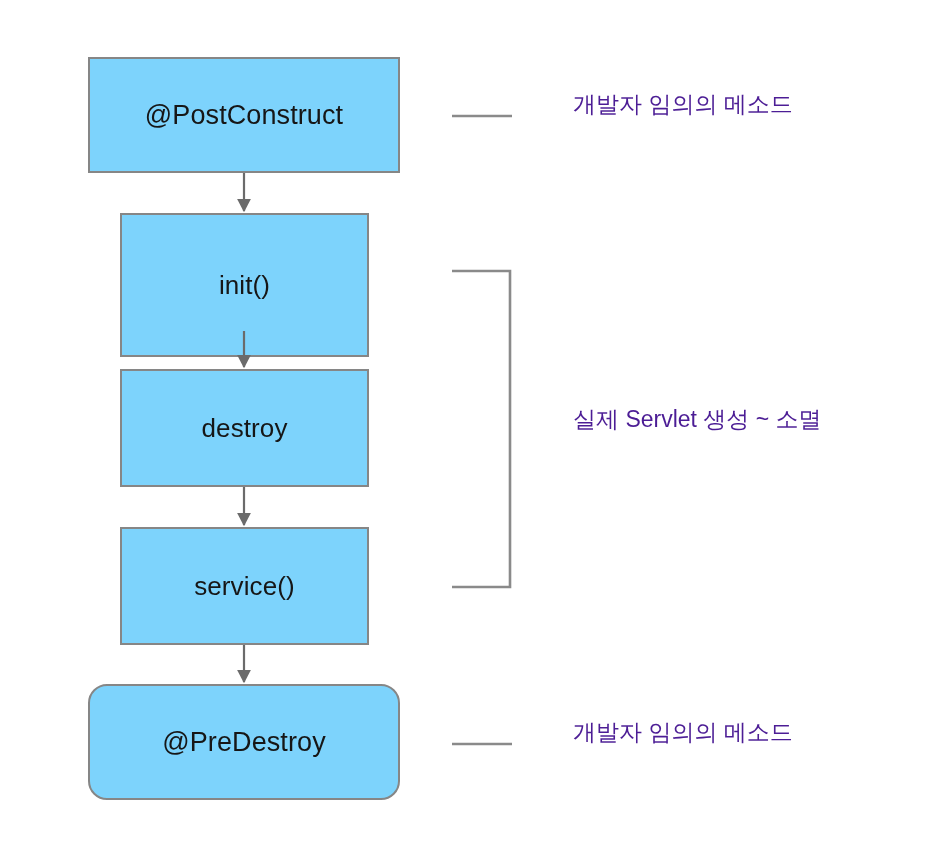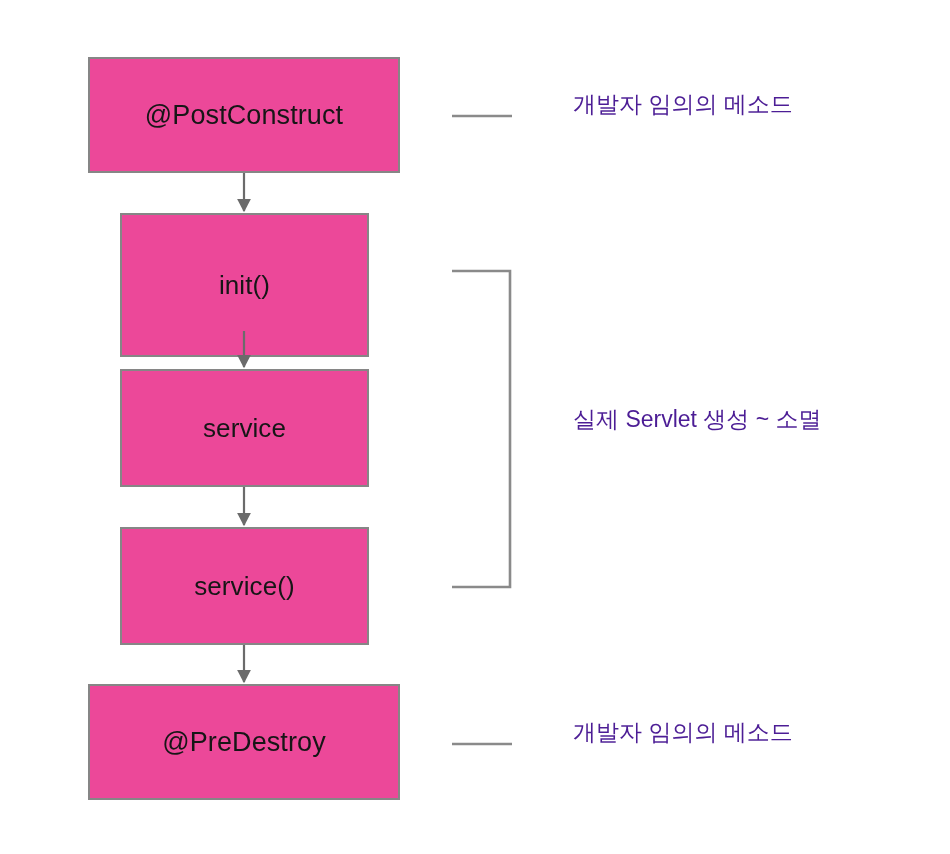--- a/index.html
+++ b/index.html
@@ -23,42 +23,42 @@
     left: 0;
     top: 0;
     width: 950px;
     height: 854px;
   }
 
   
   .node-box {
     position: absolute;
     box-sizing: border-box;
-    background: #ec4899;
+    background: #7dd3fc;
     border: 2px solid #868686;
     display: flex;
     align-items: center;
     justify-content: center;
   }
   .node-label {
     font-size: 26px;
     line-height: 1;
     color: #161616;
     letter-spacing: 0.1px;
     white-space: nowrap;
   }
 
   .node-wide .node-label { font-size: 27px; }
 
   
   #node-postconstruct { left: 88px;  top: 57px;  width: 312px; height: 116px; }
   #node-init          { left: 120px; top: 213px; width: 249px; height: 144px; }
   #node-service       { left: 120px; top: 369px; width: 249px; height: 118px; }
   #node-destroy       { left: 120px; top: 527px; width: 249px; height: 118px; }
-  #node-predestroy    { left: 88px;  top: 684px; width: 312px; height: 116px; }
+  #node-predestroy    { left: 88px;  top: 684px; width: 312px; height: 116px; border-radius: 19px; }
 
   
   #connector-layer {
     position: absolute;
     left: 0;
     top: 0;
     width: 950px;
     height: 854px;
     pointer-events: none;
   }
@@ -82,21 +82,21 @@
 
   <div class="node-box node-wide" id="node-postconstruct">
     <span class="node-label">@PostConstruct</span>
   </div>
 
   <div class="node-box" id="node-init">
     <span class="node-label">init()</span>
   </div>
 
   <div class="node-box" id="node-service">
-    <span class="node-label">service</span>
+    <span class="node-label">destroy</span>
   </div>
 
   <div class="node-box" id="node-destroy">
     <span class="node-label">service()</span>
   </div>
 
   <div class="node-box node-wide" id="node-predestroy">
     <span class="node-label">@PreDestroy</span>
   </div>
 

